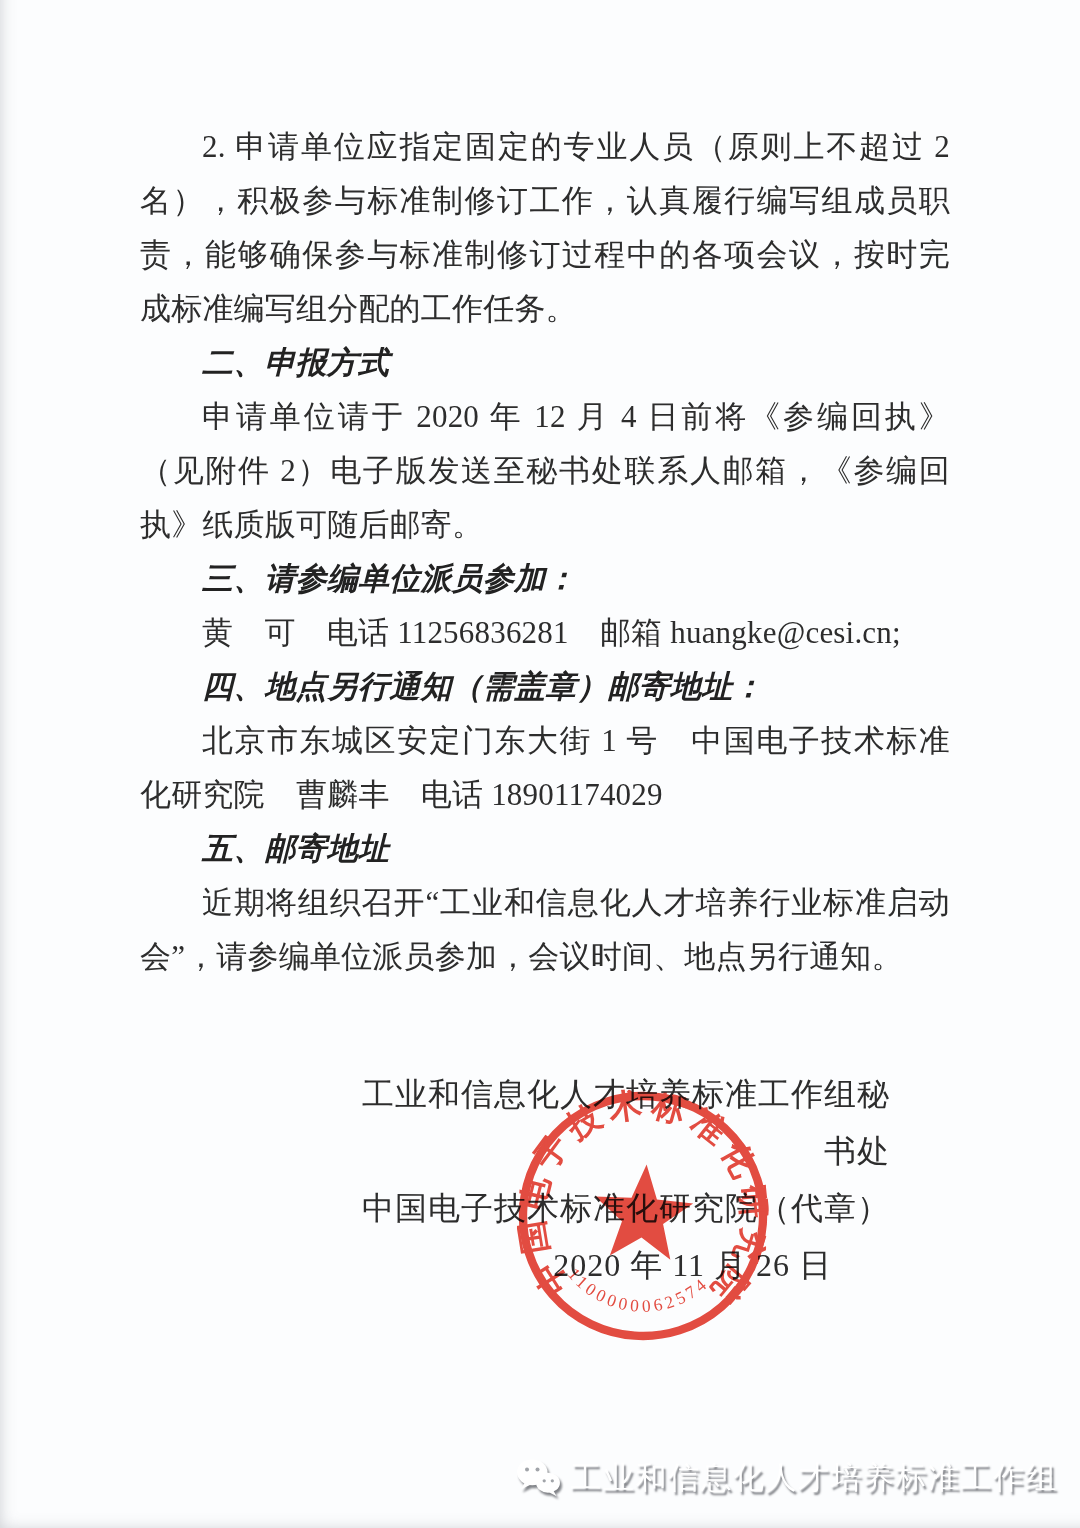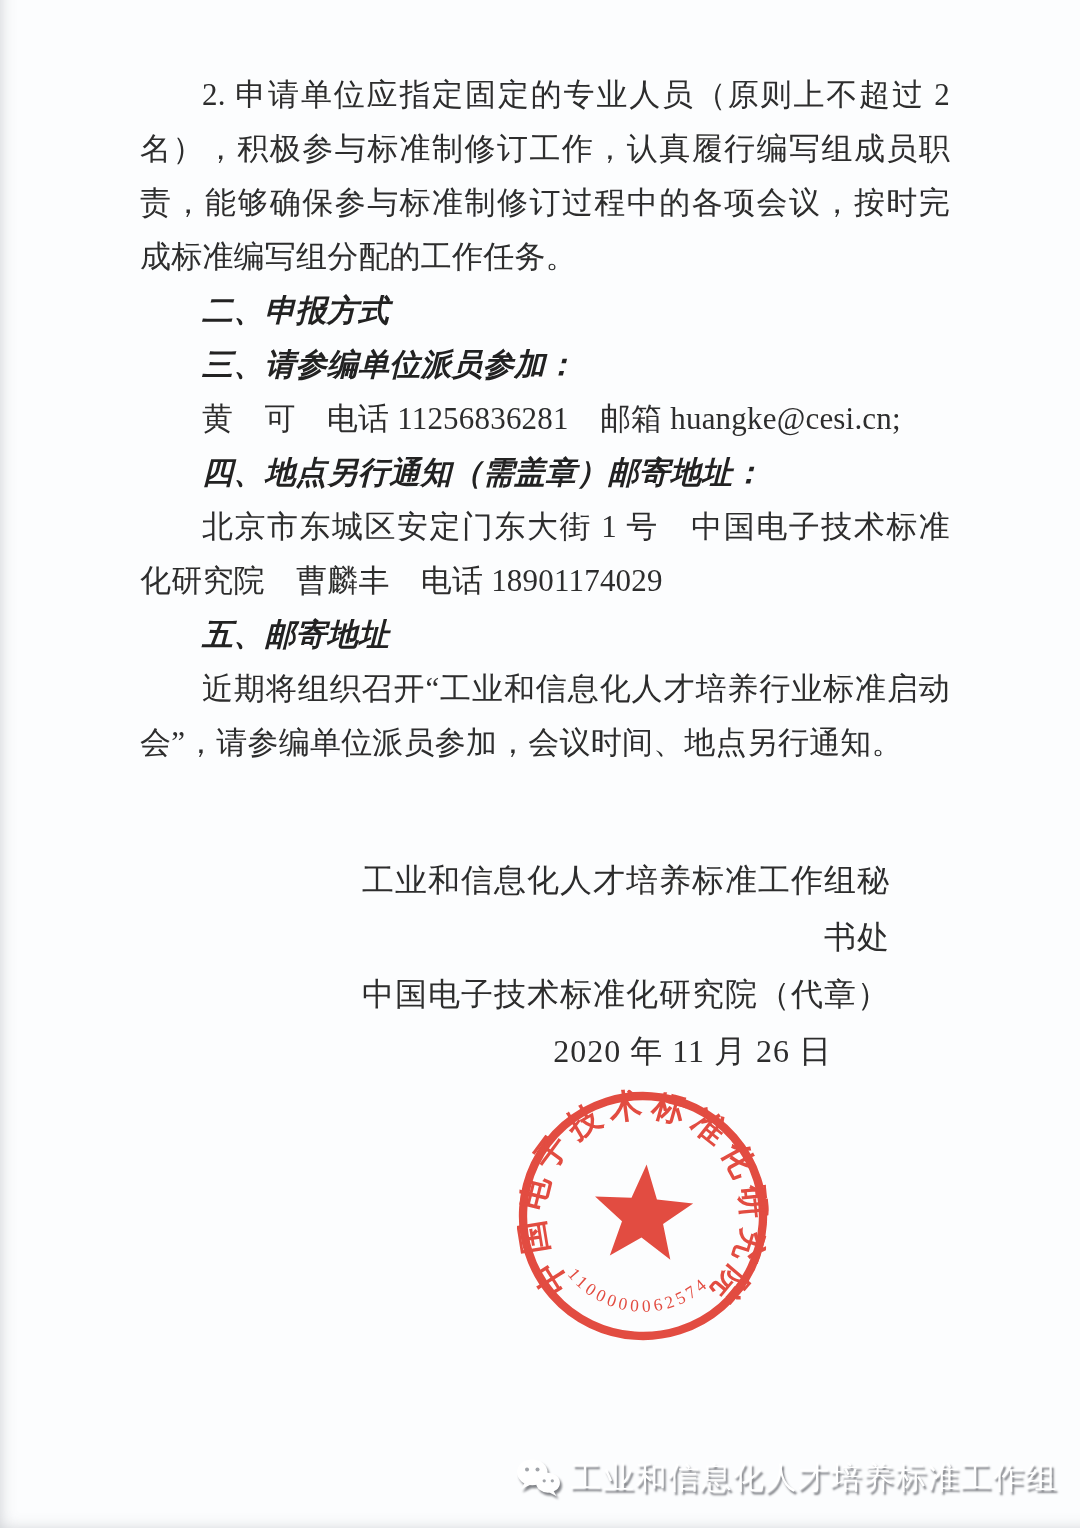--- a/index.html
+++ b/index.html
@@ -16,21 +16,21 @@
   }
   
   .page::before {
     content:"";
     position:absolute; inset:0;
     pointer-events:none;
     box-shadow: inset 12px -10px 16px -12px rgba(95,100,110,.30);
   }
 
   .content {
-    padding: 68px 130px 0 140px;
+    padding: 120px 130px 0 140px;
     font-size: 31px;
     line-height: 54px;
     text-align: justify;
     letter-spacing: 0.2px;
   }
   .content p, .content h3 { margin: 0; }
 
   .para    { text-indent: 2em; }
   .heading {
     text-indent: 2em;
@@ -81,20 +81,21 @@
   .wm-icon { filter: drop-shadow(2px 3px 1px rgba(118,120,126,.92)); }
 </style>
 </head>
 <body>
 
 <div class="page">
 
   <div class="content">
     <p class="para">2. 申请单位应指定固定的专业人员（原则上不超过 2 名），积极参与标准制修订工作，认真履行编写组成员职责，能够确保参与标准制修订过程中的各项会议，按时完成标准编写组分配的工作任务。</p>
     <h3 class="heading">二、申报方式</h3>
+    <p class="para">申请单位请于 2020 年 12 月 4 日前将《参编回执》（见附件 2）电子版发送至秘书处联系人邮箱，《参编回执》纸质版可随后邮寄。</p>
     <h3 class="heading">三、请参编单位派员参加：</h3>
     <p class="para">黄　可　电话 11256836281　邮箱 huangke@cesi.cn;</p>
     <h3 class="heading">四、地点另行通知（需盖章）邮寄地址：</h3>
     <p class="para">北京市东城区安定门东大街 1 号　中国电子技术标准化研究院　曹麟丰　电话 18901174029</p>
     <h3 class="heading">五、邮寄地址</h3>
     <p class="para">近期将组织召开“工业和信息化人才培养行业标准启动会”，请参编单位派员参加，会议时间、地点另行通知。</p>
 
     <div class="signature">
       <p>工业和信息化人才培养标准工作组秘书处</p>
       <p>中国电子技术标准化研究院（代章）</p>

